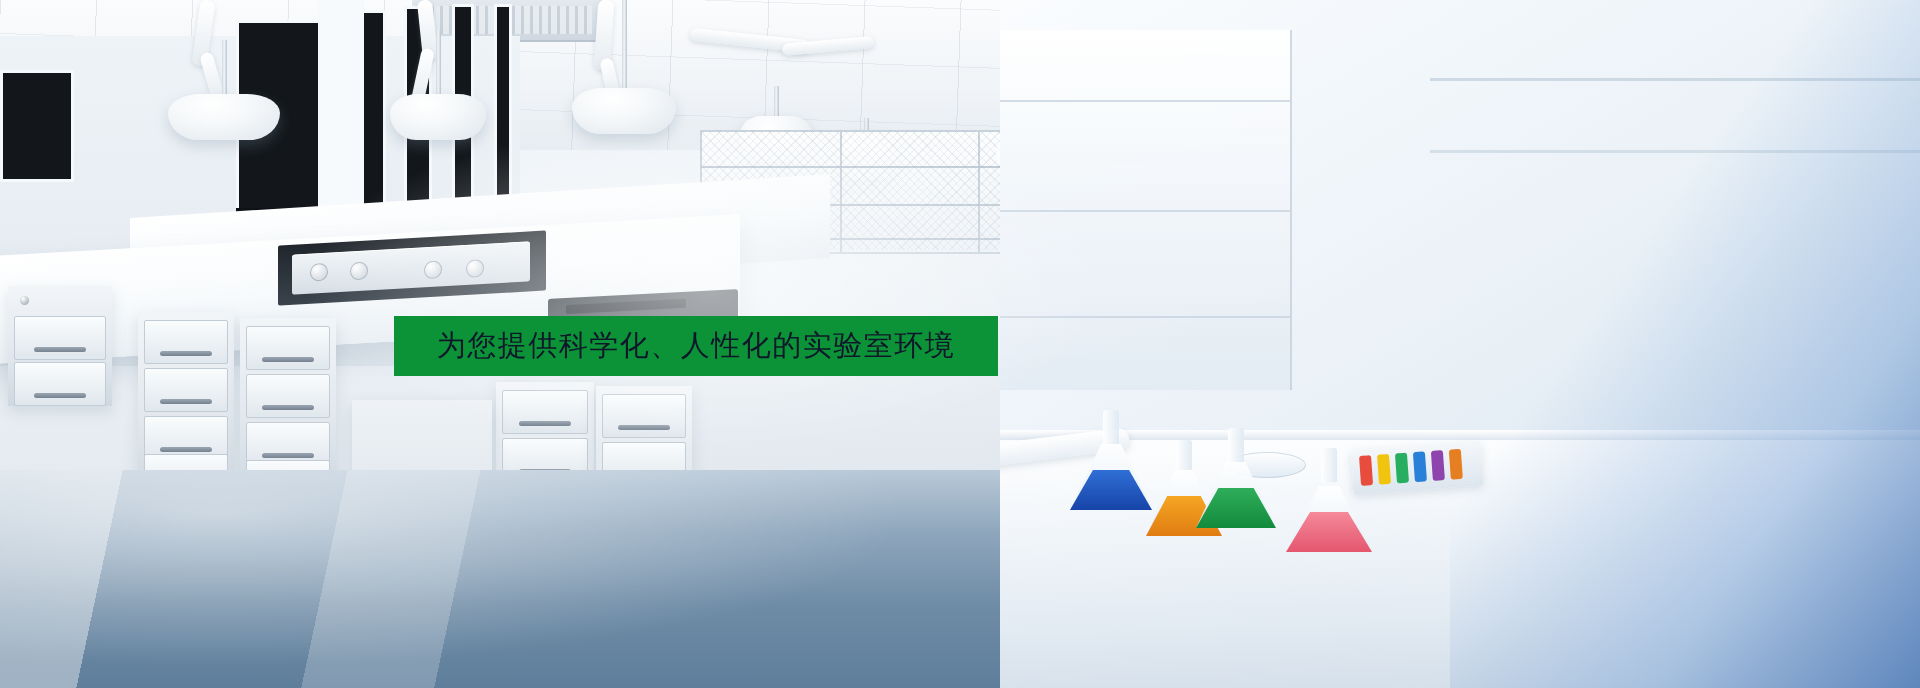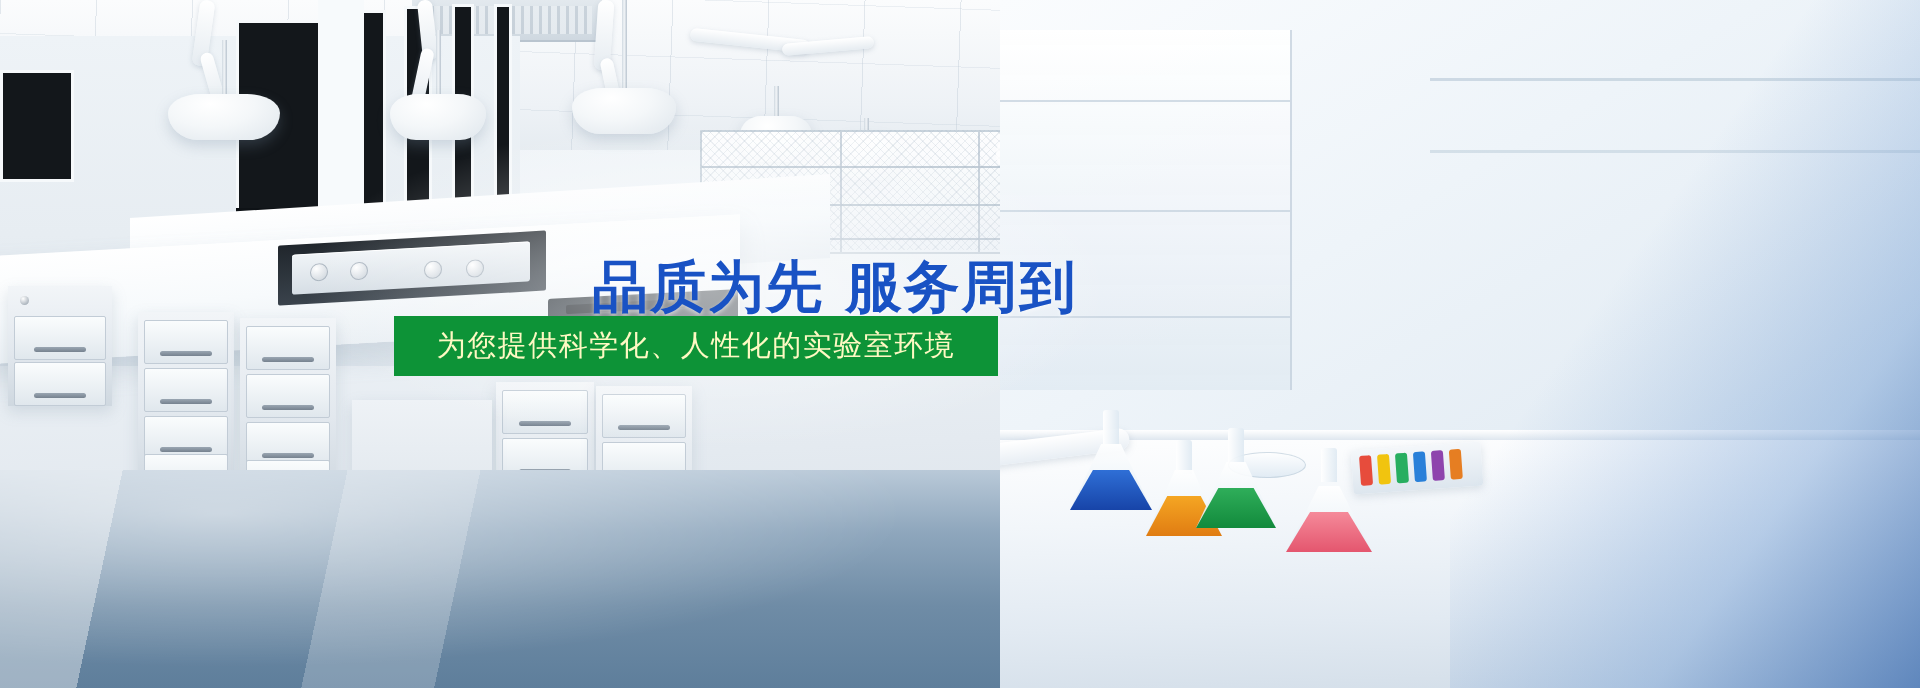--- a/index.html
+++ b/index.html
@@ -314,21 +314,21 @@
     text-shadow:0 2px 4px rgba(255,255,255,.55);
   }
   .sub-band{
     position:absolute;left:394px;top:316px;
     width:604px;height:60px;
     background:#0d9337;
   }
   .sub-text{
     position:absolute;left:0;top:0;right:0;bottom:0;
     display:flex;align-items:center;justify-content:center;
-    color:#fef9c3;
+    color:#0f172a;
     font-family:Liberation Sans, sans-serif;
     font-size:29px;
     letter-spacing:1.5px;
     white-space:nowrap;
   }
 </style>
 </head>
 <body>
 
 <div id="banner">
@@ -484,20 +484,19 @@
     </div>
 
     <div class="blue-wedge"></div>
   </div>
 
   <div class="haze"></div>
 
   <div class="text-layer">
 
 
-    <div class="headline">品质为先 服务周到</div>
 
     <div class="sub-band">
       <div class="sub-text">为您提供科学化、人性化的实验室环境</div>
     </div>
 
   </div>
 </div>
 
 </body></html>

